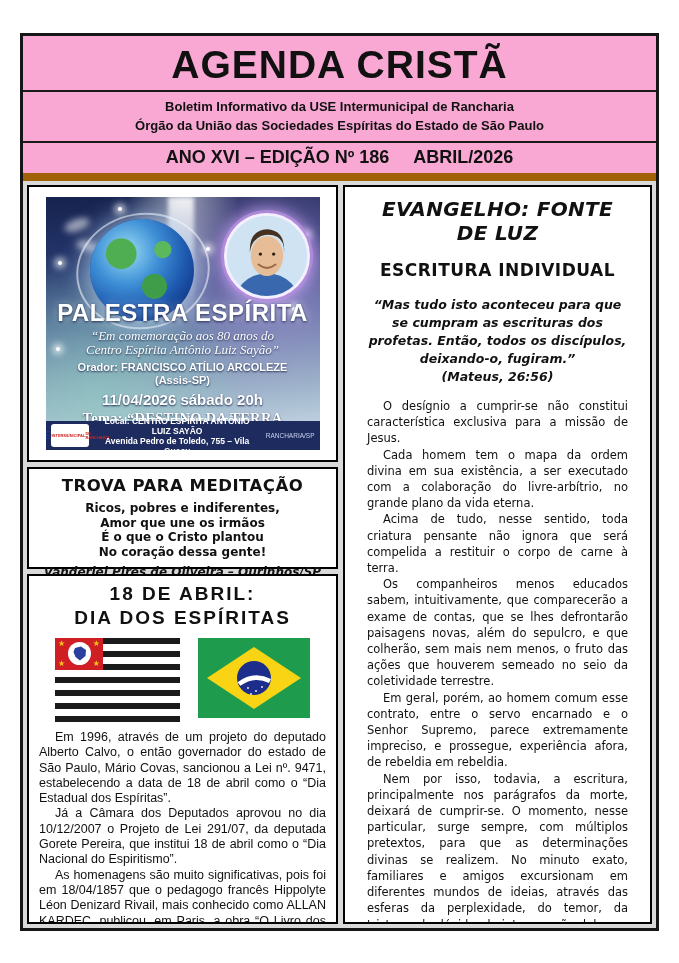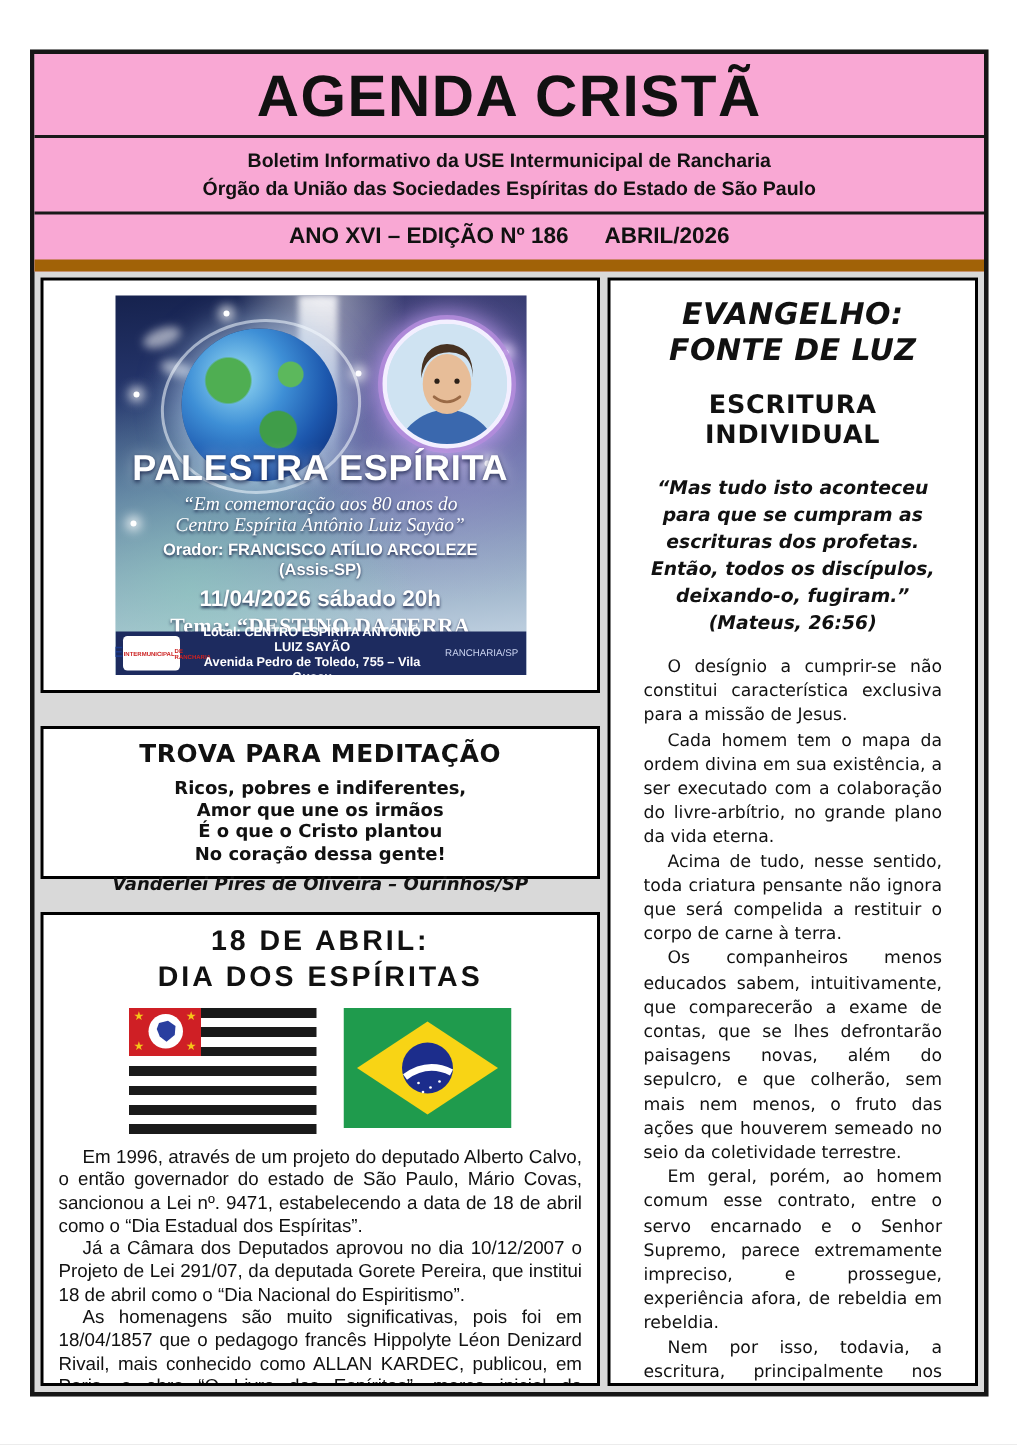--- a/index.html
+++ b/index.html
@@ -9,25 +9,25 @@
   .frame { position:absolute; left:20px; top:33px; width:639px; height:898px;
            border:3px solid #161616; background:#d9d9d9; display:flex; flex-direction:column; }
 
   
   .masthead { background:#f9a8d4; border-bottom:8px solid #a16207; }
   .mast-title { text-align:center; font-size:39px; line-height:40px; font-weight:bold;
                 letter-spacing:1px; padding:9px 0 5px; }
   .rule { border-top:2px solid #1a1a1a; }
   .mast-sub { text-align:center; font-weight:bold; font-size:13px; line-height:19px; padding:5px 0 6px; }
   .mast-edition { display:flex; justify-content:center; gap:24px; font-weight:bold;
-                  font-size:15px; line-height:17px; padding:6px 0 7px; }
+                  font-size:18px; line-height:17px; padding:6px 0 7px; }
 
   
   .content { flex:1; display:flex; gap:5px; padding:4px; overflow:hidden; }
-  .col-left { width:373px; display:flex; flex-direction:column; gap:22px; }
+  .col-left { width:311px; display:flex; flex-direction:column; gap:5px; }
   .col-right { flex:1; }
   .box { background:#ffffff; border:2px solid #000; }
 
   
   .poster-box { height:277px; display:flex; align-items:center; justify-content:center; }
   .poster { position:relative; width:274px; height:253px; overflow:hidden;
             background:
               radial-gradient(ellipse 80px 140px at 50% 0%, rgba(255,255,255,.55), rgba(255,255,255,0) 70%),
               radial-gradient(circle at 82% 30%, rgba(190,150,230,.55), rgba(190,150,230,0) 45%),
               radial-gradient(circle at 18% 78%, rgba(140,210,190,.5), rgba(140,210,190,0) 50%),

